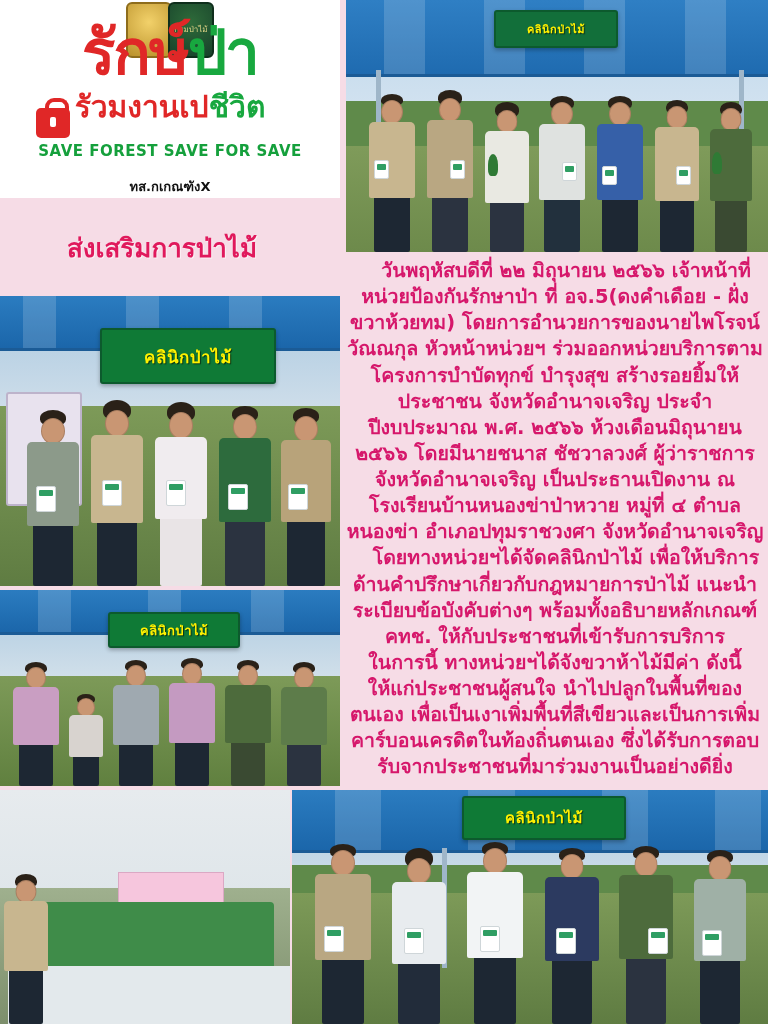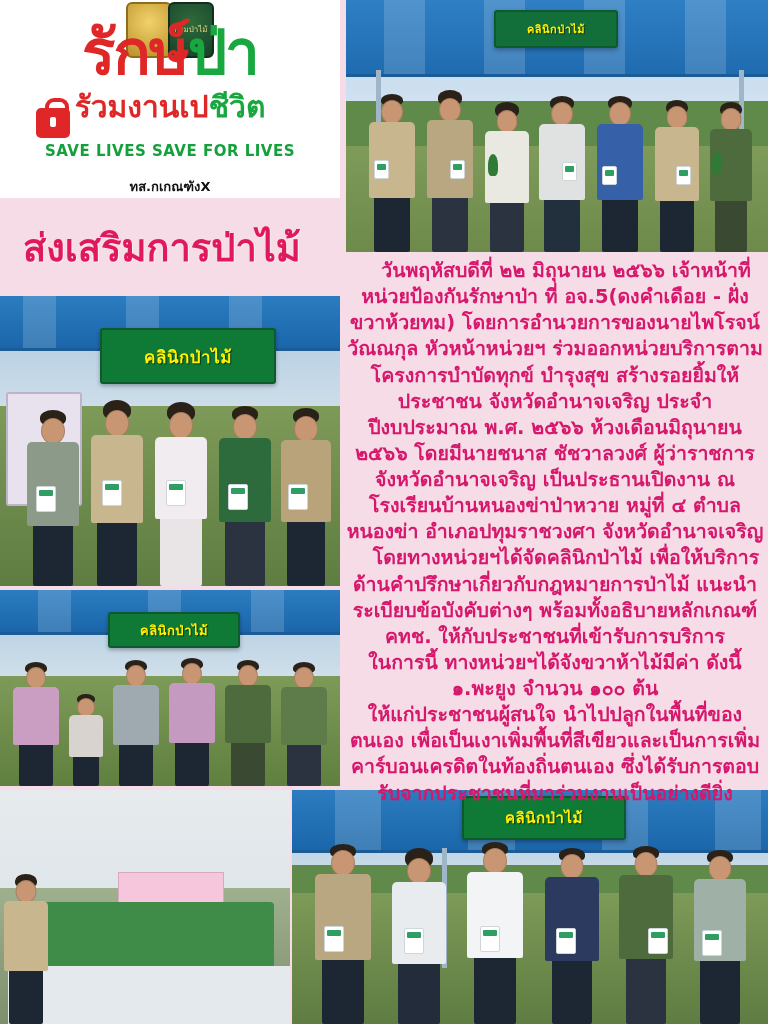--- a/index.html
+++ b/index.html
@@ -254,21 +254,21 @@
     left: 0;
     top: 198px;
     width: 340px;
     height: 98px;
     background: #f6dce6;
     display: flex;
     align-items: center;
     justify-content: center;
   }
   .pink-heading span {
-    font-size: 38px;
+    font-size: 26px;
     color: #e0195c;
     font-weight: bold;
     text-shadow: 1px 1px 0 rgba(255,255,255,.6);
     white-space: nowrap;
     transform: translateX(-8px);
   }
 
   
   .article {
     position: absolute;
@@ -363,21 +363,21 @@
       <div class="emblem-badge left"></div>
       <div class="emblem-badge right">กรมป่าไม้</div>
     </div>
     <div class="logo-title-1">
       <span class="red">รักษ์</span><span class="green">ป่า</span>
     </div>
     <div class="logo-title-2">
       <span>รัวมงานเป</span><span class="g">ชีวิต</span>
     </div>
     <div class="lock-icon"></div>
-    <div class="logo-sub-en">SAVE LIVES SAVE FOR LIVES</div>
+    <div class="logo-sub-en">SAVE FOREST SAVE FOR SAVE</div>
     <div class="logo-sub-th2">ทส.กเกณฑังX</div>
   </div>
 
   <div class="pink-heading">
     <span>ส่งเสริมการป่าไม้</span>
   </div>
 
   <div class="photo" style="left:0; top:296px; width:340px; height:290px;">
     <div class="sky" style="height:40%; background:linear-gradient(#a9c8e0,#cfdeea);"></div>
     <div class="ground" style="height:62%; background:linear-gradient(#7d9a58,#5f7c42);"></div>
@@ -548,17 +548,16 @@
       <div class="body" style="top:29px; width:52px; height:82px; background:#9fb0a6;"></div>
       <div class="legs" style="top:111px; width:40px; height:63px;"></div>
       <div class="bag" style="left:12px; top:80px; width:18px; height:24px;"></div>
     </div>
   </div>
 
   <div class="article">
     <p class="indent">วันพฤหัสบดีที่ ๒๒ มิถุนายน ๒๕๖๖ เจ้าหน้าที่หน่วยป้องกันรักษาป่า ที่ อจ.5(ดงคำเดือย - ฝั่งขวาห้วยทม) โดยการอำนวยการของนายไพโรจน์ วัณณกุล หัวหน้าหน่วยฯ ร่วมออกหน่วยบริการตามโครงการบำบัดทุกข์ บำรุงสุข สร้างรอยยิ้มให้ประชาชน จังหวัดอำนาจเจริญ ประจำปีงบประมาณ พ.ศ. ๒๕๖๖ ห้วงเดือนมิถุนายน ๒๕๖๖ โดยมีนายชนาส ชัชวาลวงศ์ ผู้ว่าราชการจังหวัดอำนาจเจริญ เป็นประธานเปิดงาน ณ โรงเรียนบ้านหนองข่าป่าหวาย หมู่ที่ ๔ ตำบลหนองข่า อำเภอปทุมราชวงศา จังหวัดอำนาจเจริญ</p>
     <p class="indent">โดยทางหน่วยฯได้จัดคลินิกป่าไม้ เพื่อให้บริการด้านคำปรึกษาเกี่ยวกับกฎหมายการป่าไม้ แนะนำระเบียบข้อบังคับต่างๆ พร้อมทั้งอธิบายหลักเกณฑ์ คทช. ให้กับประชาชนที่เข้ารับการบริการ</p>
     <p>ในการนี้ ทางหน่วยฯได้จังขวาห้าไม้มีค่า ดังนี้</p>
-    <p>๑.พะยูง    จำนวน ๑๐๐ ต้น</p>
     <p>ให้แก่ประชาชนผู้สนใจ นำไปปลูกในพื้นที่ของตนเอง เพื่อเป็นเงาเพิ่มพื้นที่สีเขียวและเป็นการเพิ่มคาร์บอนเครดิตในท้องถิ่นตนเอง ซึ่งได้รับการตอบรับจากประชาชนที่มาร่วมงานเป็นอย่างดียิ่ง</p>
   </div>
 
 </div>
 
 </body></html>

